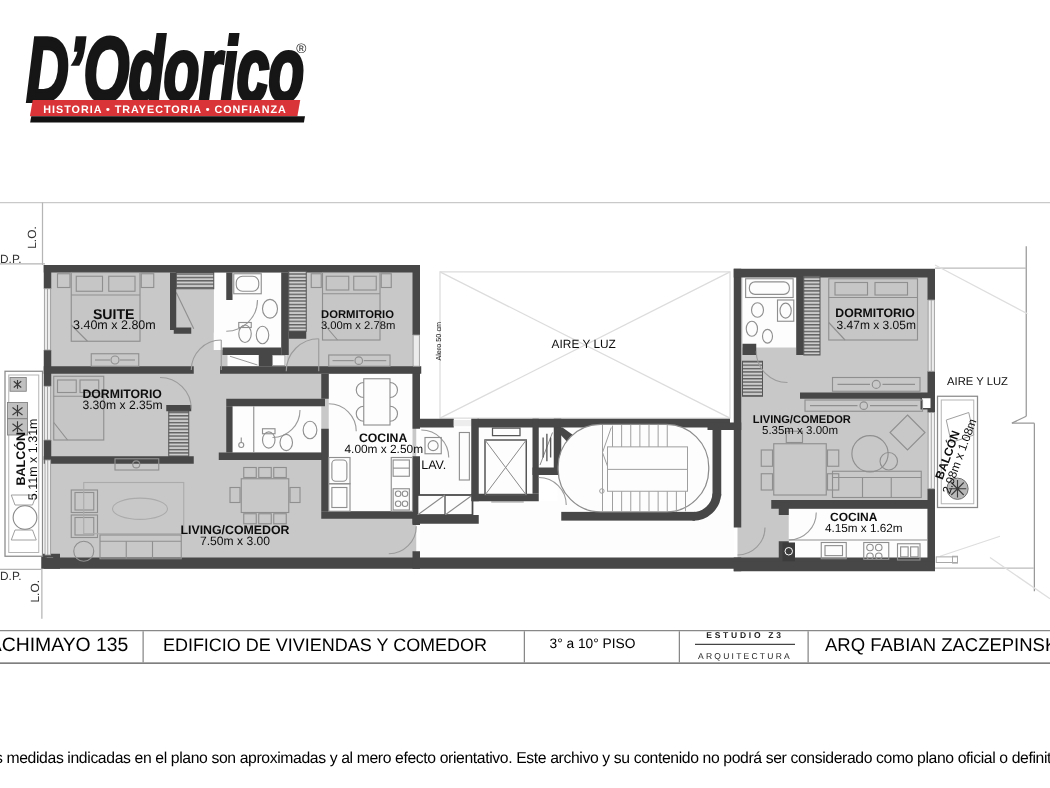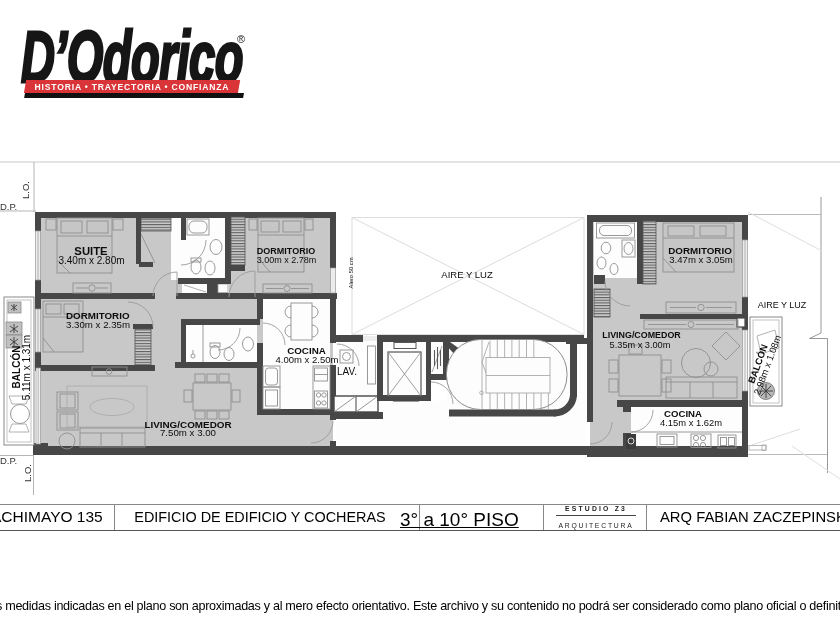--- a/index.html
+++ b/index.html
@@ -612,23 +612,23 @@
   <div class="abs" style="left:114px;top:0;width:1px;height:25px;background:#888;"></div>
 
   <div class="abs" style="left:419px;top:0;width:1px;height:25px;background:#888;"></div>
 
   <div class="abs" style="left:543px;top:0;width:1px;height:25px;background:#888;"></div>
 
   <div class="abs" style="left:646px;top:0;width:1px;height:25px;background:#888;"></div>
 
   <div class="abs" style="left:-9px;top:3px;font-size:15.5px;white-space:nowrap;">ACHIMAYO 135</div>
 
-  <div class="abs" style="left:114px;top:3.5px;width:292px;font-size:14.4px;text-align:center;white-space:nowrap;">EDIFICIO DE EDIFICIO Y COCHERAS</div>
-
-  <div class="abs" style="left:400px;top:4px;width:110px;font-size:19px;text-align:center;white-space:nowrap;text-decoration:underline;">3° a 10° PISO</div>
+  <div class="abs" style="left:114px;top:3.5px;width:292px;font-size:14.4px;text-align:center;white-space:nowrap;">EDIFICIO DE VIVIENDAS Y COMEDOR</div>
+
+  <div class="abs" style="left:419px;top:4px;width:110px;font-size:11px;text-align:center;white-space:nowrap;">3° a 10° PISO</div>
 
   <div class="abs" style="left:556px;top:0px;width:80px;text-align:center;font-size:6.8px;font-weight:bold;letter-spacing:2.2px;color:#222;">ESTUDIO Z3</div>
   <div class="abs" style="left:556px;top:9.5px;width:80px;height:1px;background:#444;"></div>
   <div class="abs" style="left:553px;top:17px;width:86px;text-align:center;font-size:6.8px;letter-spacing:1.8px;color:#222;">ARQUITECTURA</div>
 
   <div class="abs" style="left:660px;top:3.5px;font-size:14.8px;white-space:nowrap;">ARQ FABIAN ZACZEPINSKI</div>
 </div>
 
 <div class="abs" style="left:-4px;top:598.5px;width:920px;font-size:12.6px;letter-spacing:-0.3px;color:#000;white-space:nowrap;">s medidas indicadas en el plano son aproximadas y al mero efecto orientativo. Este archivo y su contenido no podrá ser considerado como plano oficial o definitivo</div>
 

